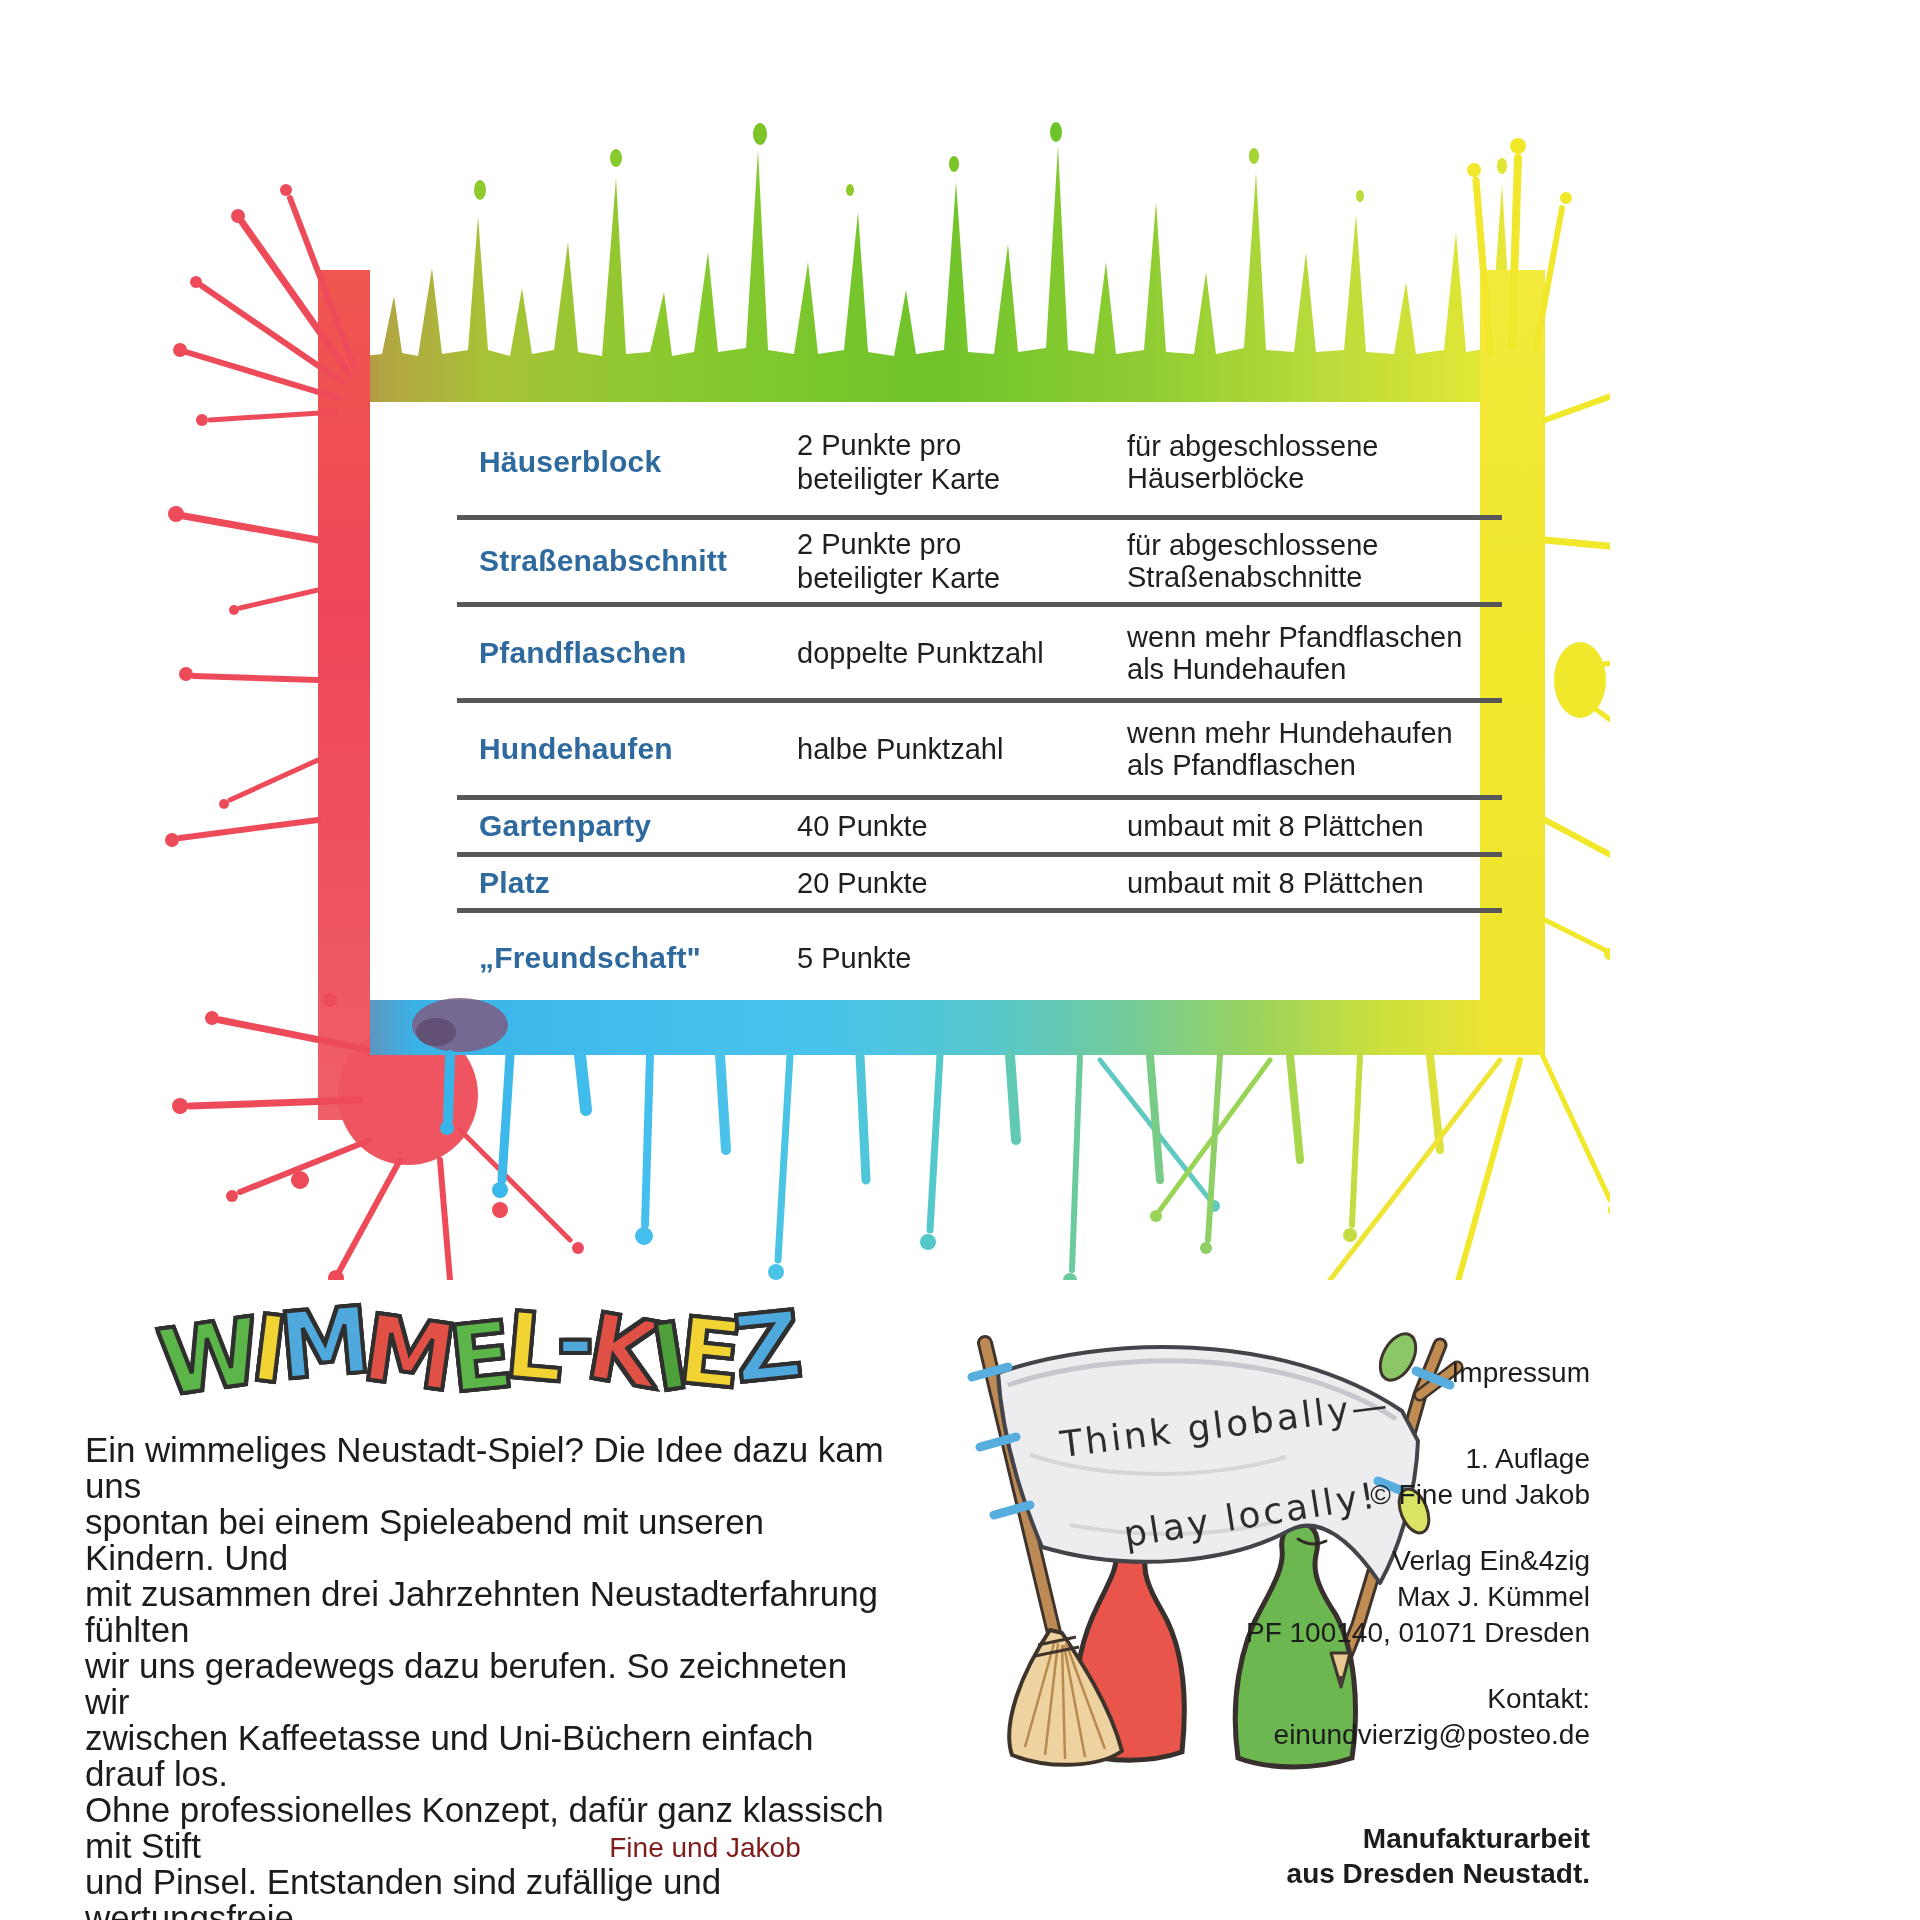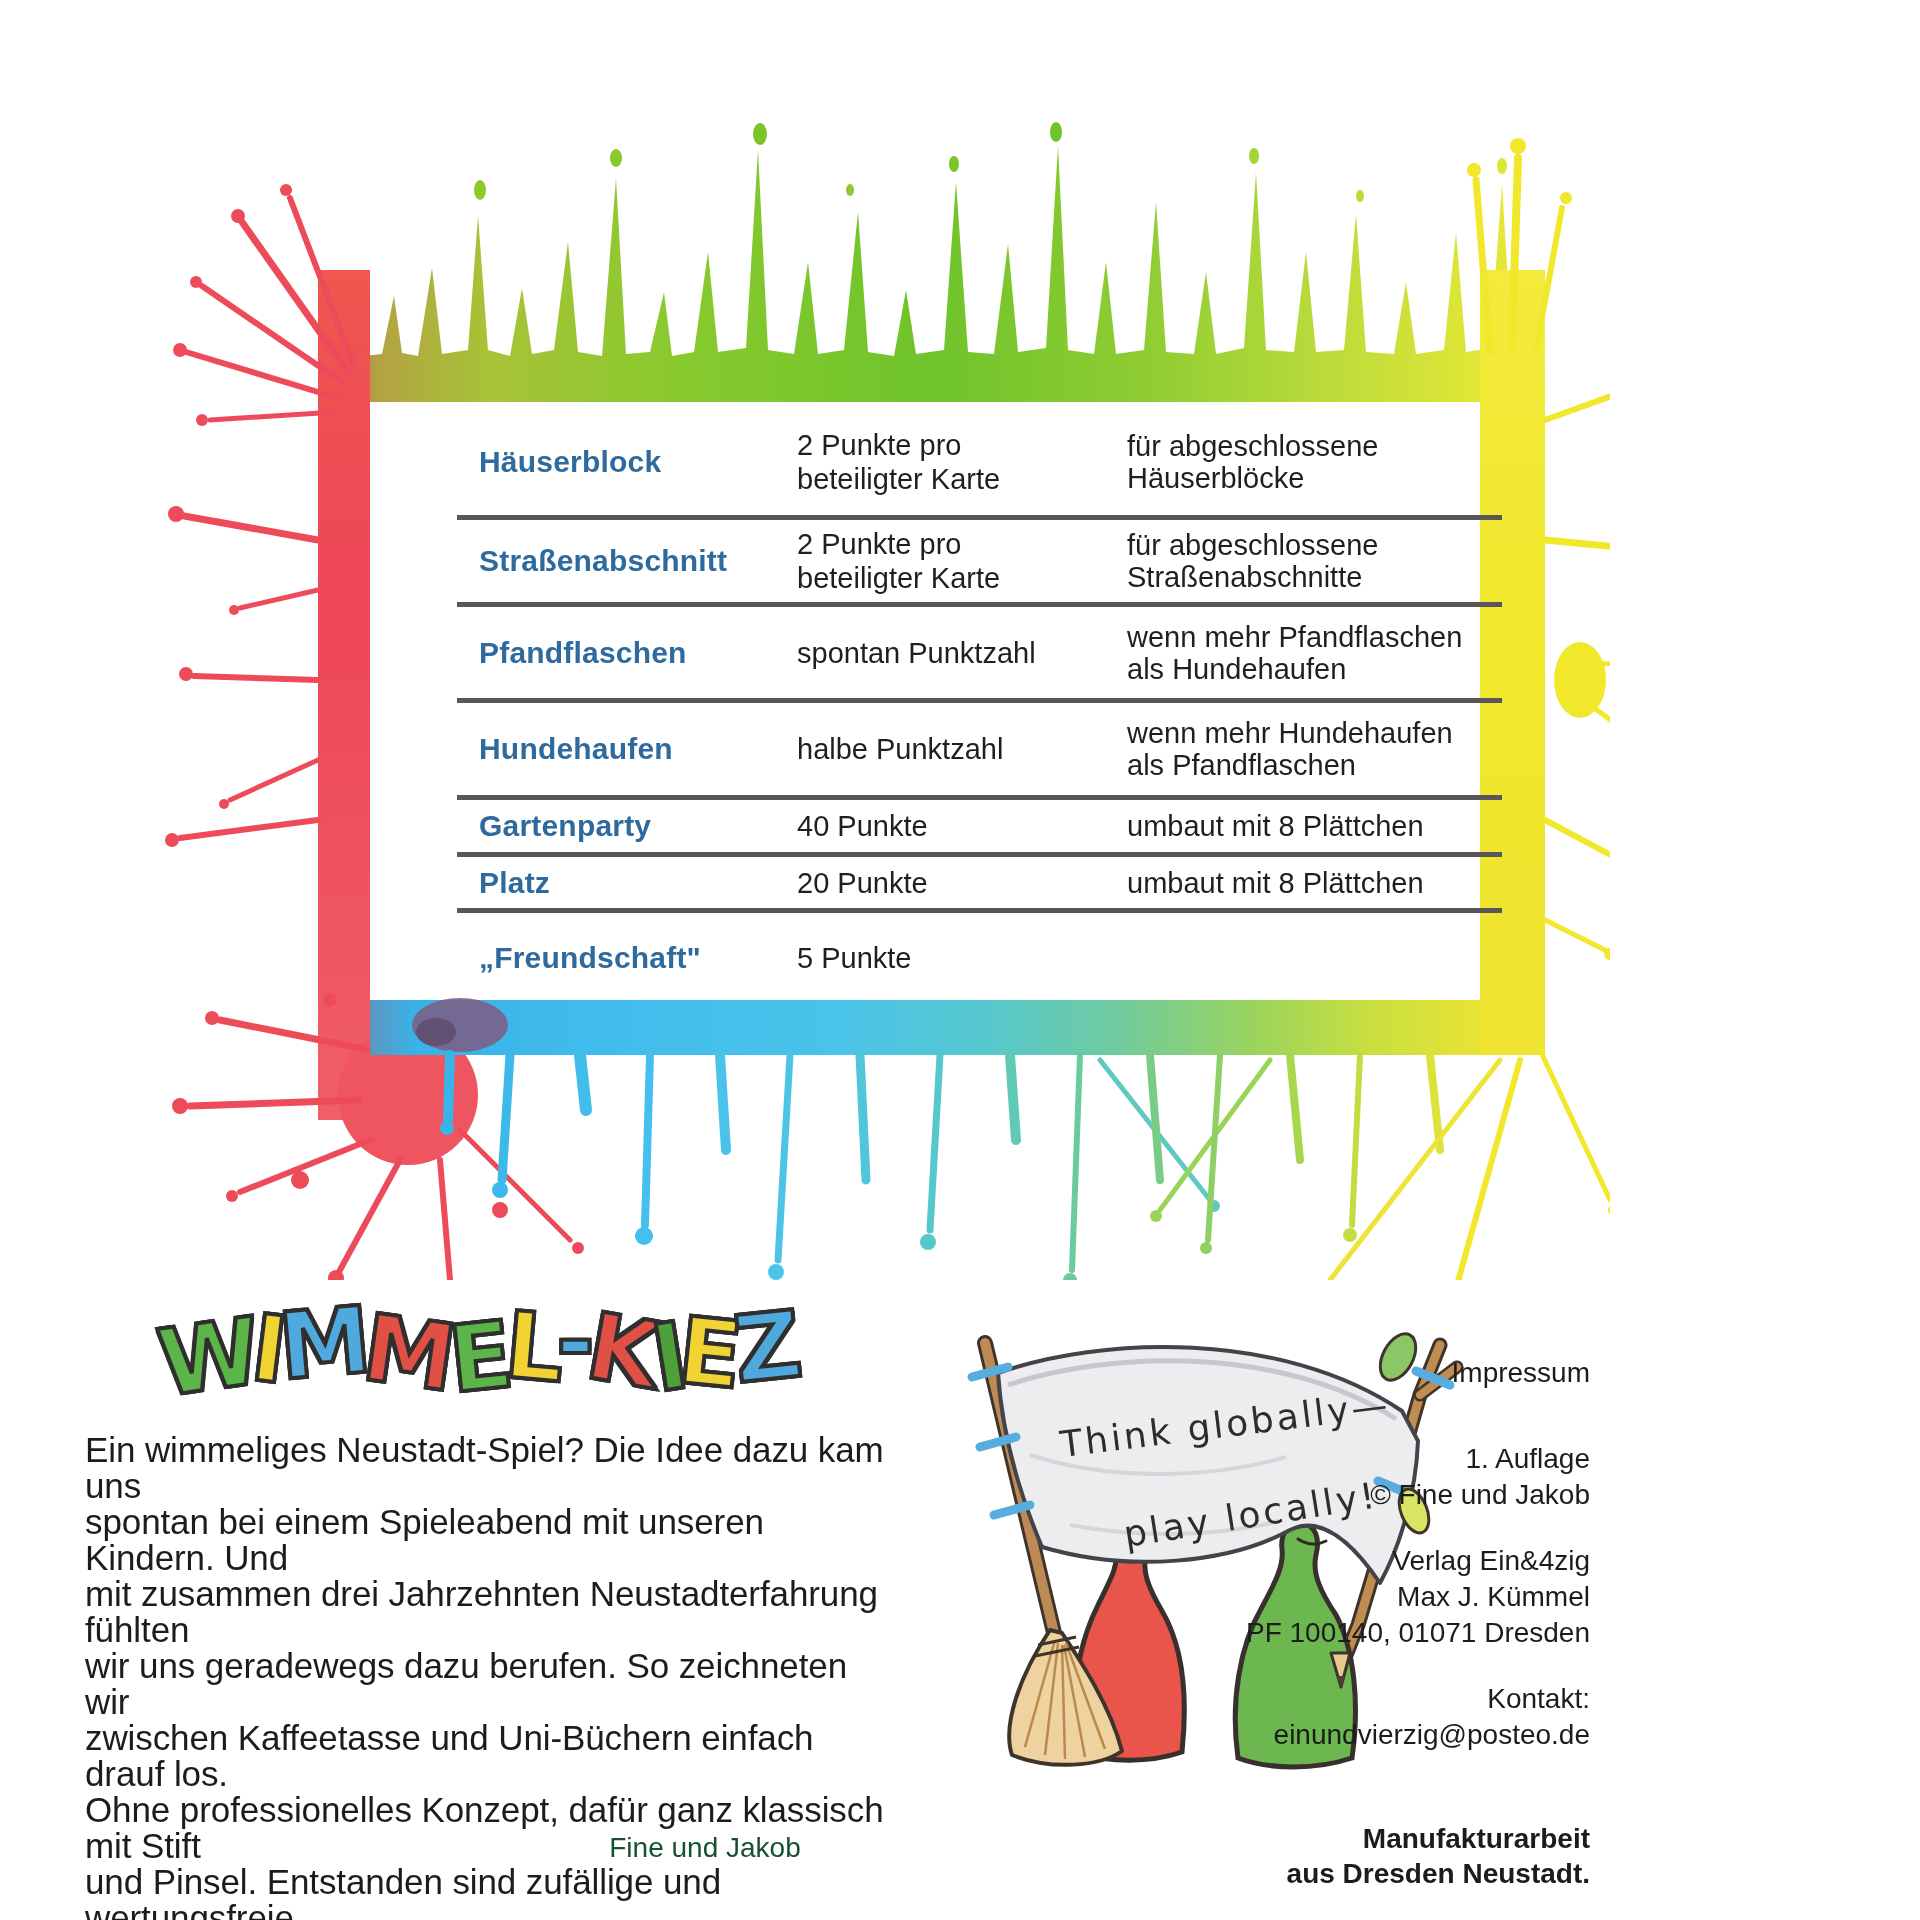--- a/index.html
+++ b/index.html
@@ -26,21 +26,21 @@
   
   .logo{position:absolute;left:158px;top:1272px;width:680px;height:160px;display:flex;align-items:center;}
   .logo-letter{display:inline-block;font-size:92px;font-weight:800;font-family:"DejaVu Sans", sans-serif;
     -webkit-text-stroke:4px #2f2f2f;
     text-shadow:2px 2px 0 #2f2f2f, -2px 2px 0 #2f2f2f, 2px -2px 0 #2f2f2f, -2px -2px 0 #2f2f2f;
     margin-right:-7px;line-height:1;}
 
   
   .about{position:absolute;left:85px;top:1432px;width:800px;font-size:35px;line-height:36px;
          white-space:pre-line;color:#1c1c1c;letter-spacing:-0.1px;}
-  .signature{position:absolute;left:575px;top:1832px;width:260px;text-align:center;font-size:28px;color:#14532d;}
+  .signature{position:absolute;left:575px;top:1832px;width:260px;text-align:center;font-size:28px;color:#7f1d1d;}
 
   
   #illu-svg{position:absolute;left:950px;top:1315px;width:555px;height:560px;}
 
   
   .impressum{position:absolute;left:1150px;top:1355px;width:440px;text-align:right;font-size:28px;line-height:36px;color:#1c1c1c;}
   .imp-title{margin-bottom:50px;}
   .imp-block{margin-bottom:30px;}
   .imp-bold{font-weight:bold;margin-top:68px;line-height:35px;}
 </style>
@@ -227,21 +227,21 @@
     </div>
     <div class="s-row">
       <div class="c-label">Straßenabschnitt</div>
       <div class="c-points">2 Punkte pro
 beteiligter Karte</div>
       <div class="c-cond">für abgeschlossene
 Straßenabschnitte</div>
     </div>
     <div class="s-row">
       <div class="c-label">Pfandflaschen</div>
-      <div class="c-points">spontan Punktzahl</div>
+      <div class="c-points">doppelte Punktzahl</div>
       <div class="c-cond">wenn mehr Pfandflaschen
 als Hundehaufen</div>
     </div>
     <div class="s-row">
       <div class="c-label">Hundehaufen</div>
       <div class="c-points">halbe Punktzahl</div>
       <div class="c-cond">wenn mehr Hundehaufen
 als Pfandflaschen</div>
     </div>
     <div class="s-row">

